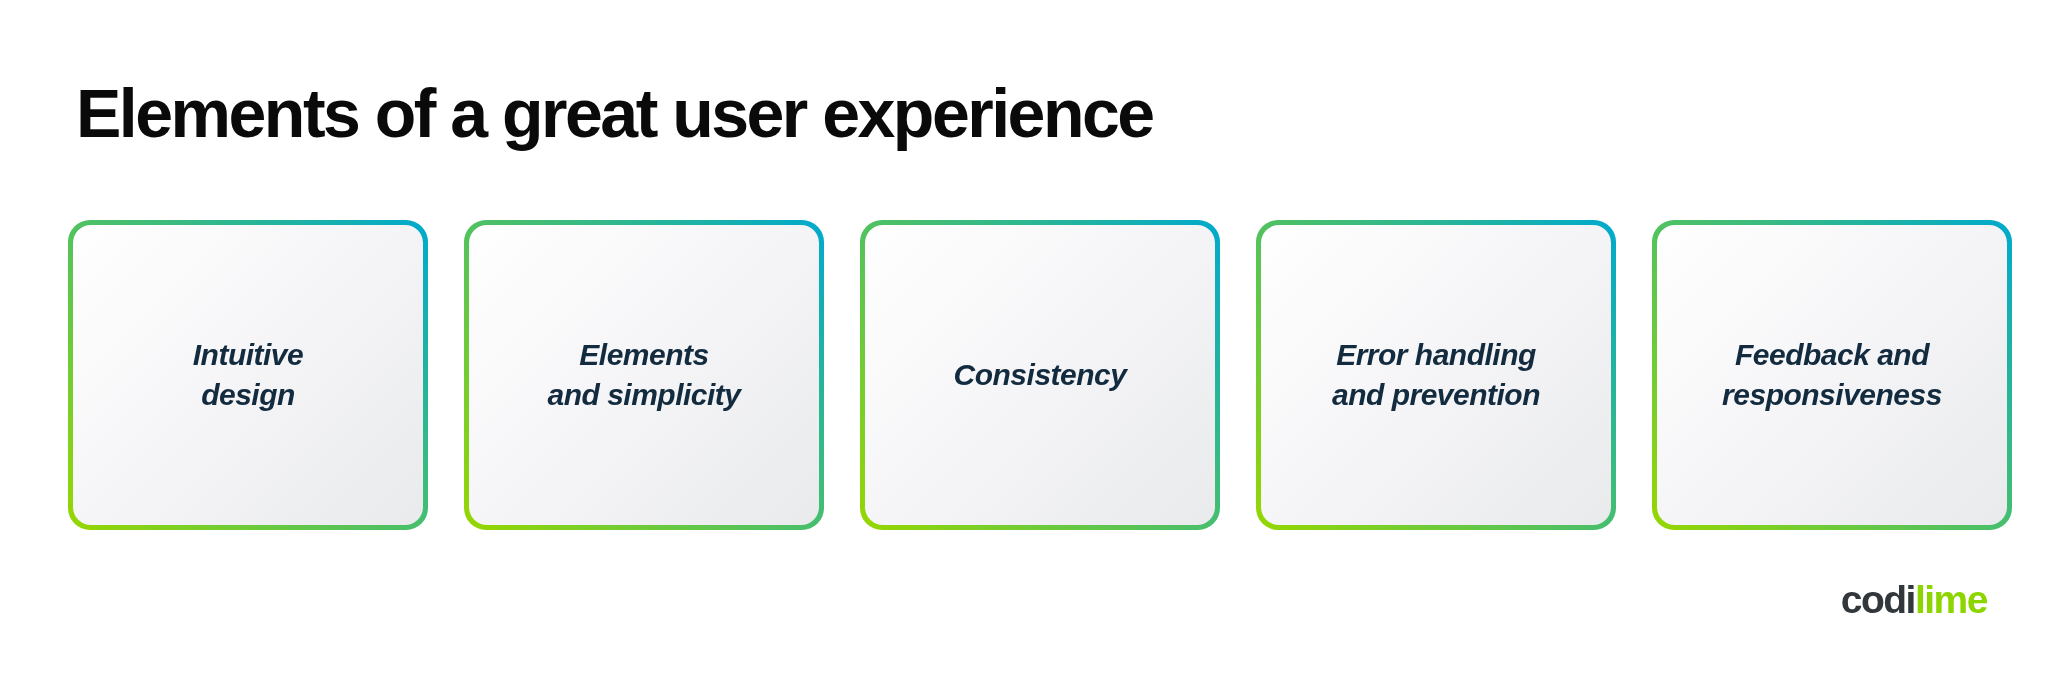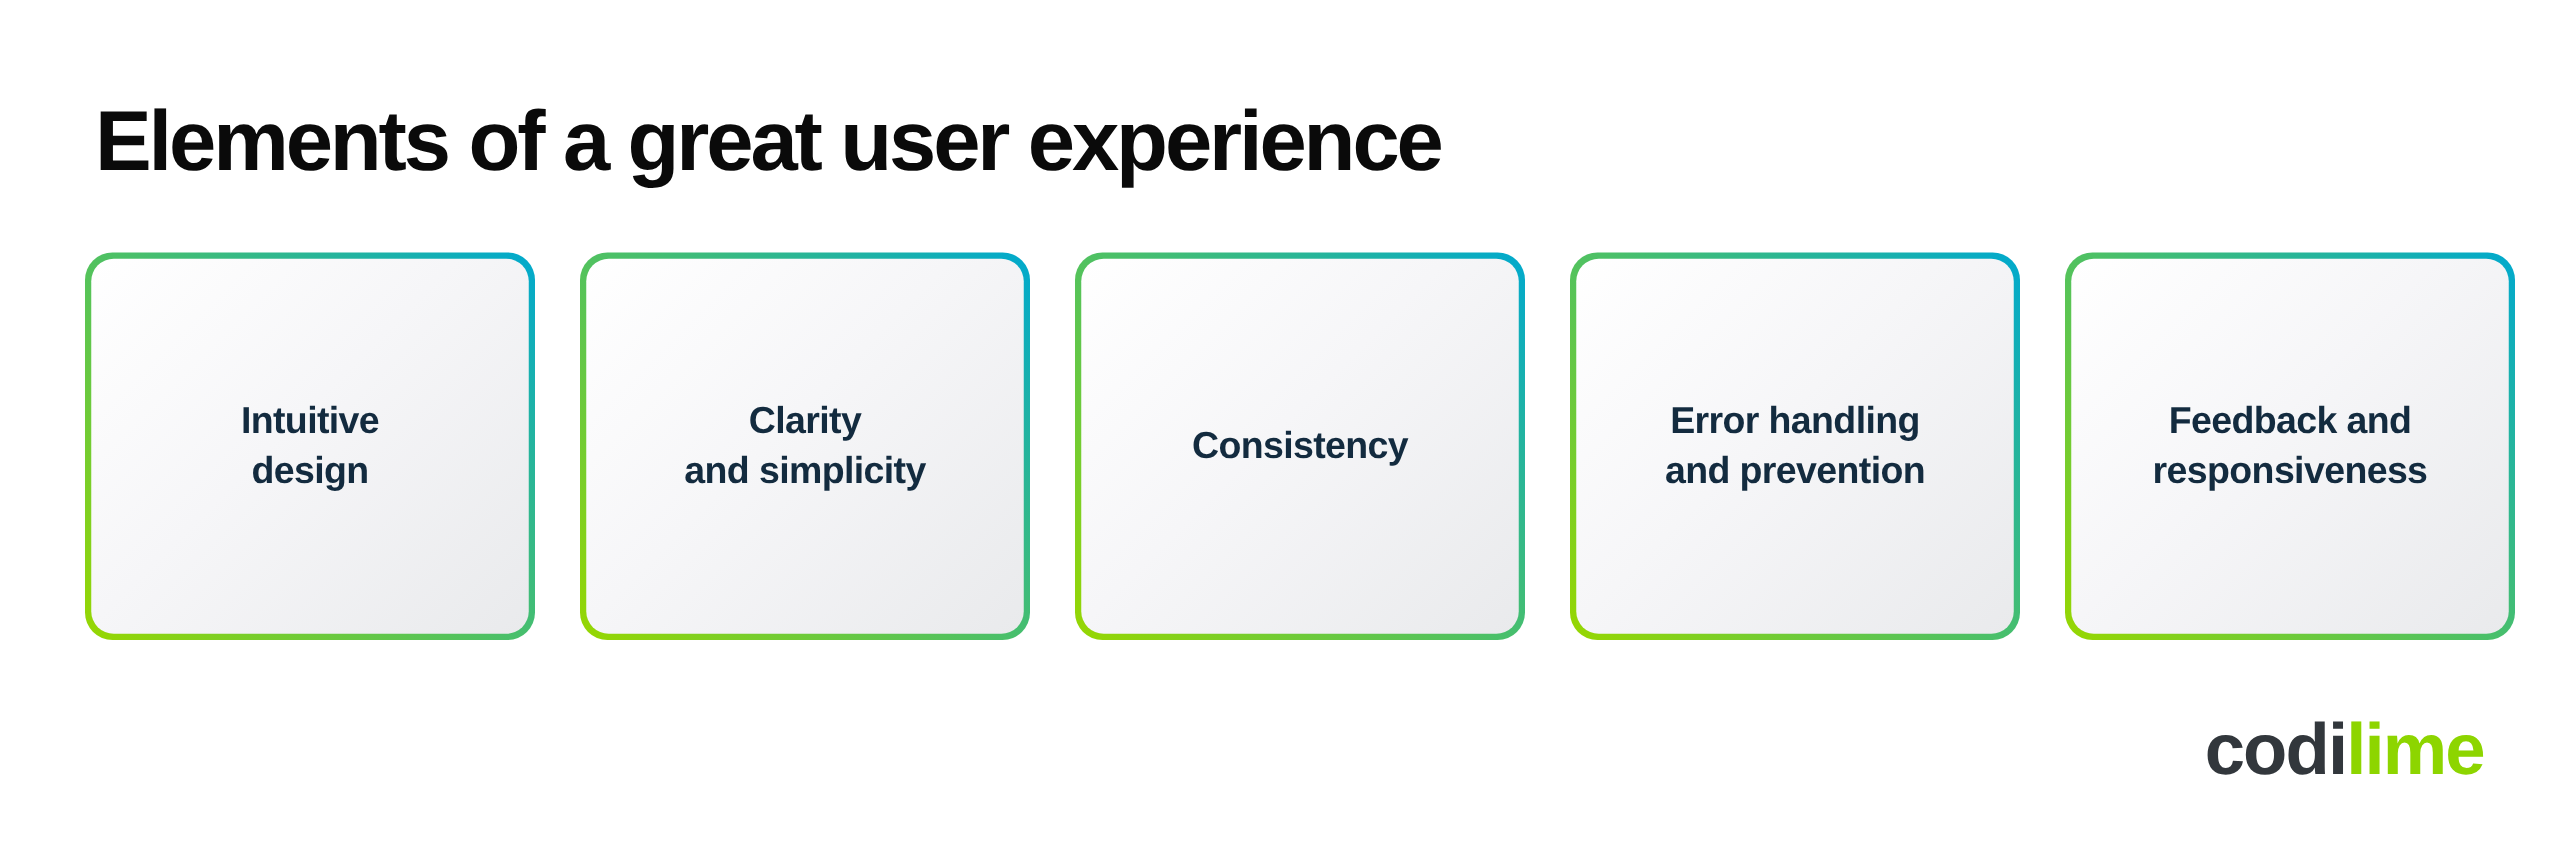--- a/index.html
+++ b/index.html
@@ -32,25 +32,26 @@
     top: 76px;
     font-size: 68px;
     line-height: 74px;
     font-weight: 700;
     letter-spacing: -2.5px;
     color: var(--title-text);
   }
   .cards-row {
     position: absolute;
     left: 68px;
-    top: 202px;
+    top: 220px;
     width: 1944px;
     height: 310px;
     display: flex;
     gap: 36px;
+    font-style: italic;
   }
   .card {
     flex: 1 1 0;
     height: 310px;
     border-radius: 22px;
     padding: 5px;
     background: linear-gradient(45deg, var(--border-gradient-start) 0%, var(--border-gradient-end) 100%);
   }
   .card-inner {
     width: 100%;
@@ -67,21 +68,21 @@
     line-height: 40px;
     font-weight: 700;
     letter-spacing: -0.5px;
     color: var(--card-text);
     white-space: pre-line;
   }
   .logo {
     position: absolute;
     right: 61px;
     top: 570px;
-    font-size: 58px;
+    font-size: 39px;
     line-height: 60px;
     font-weight: 700;
     letter-spacing: -1.5px;
   }
   .logo-codi { color: var(--logo-dark); }
   .logo-lime { color: var(--logo-lime); }
 </style>
 </head>
 <body>
 
@@ -93,21 +94,21 @@
 
     <div class="card">
       <div class="card-inner">
         <span class="card-label">Intuitive
 design</span>
       </div>
     </div>
 
     <div class="card">
       <div class="card-inner">
-        <span class="card-label">Clarity
+        <span class="card-label">Elements
 and simplicity</span>
       </div>
     </div>
 
     <div class="card">
       <div class="card-inner">
         <span class="card-label">Consistency</span>
       </div>
     </div>
 

